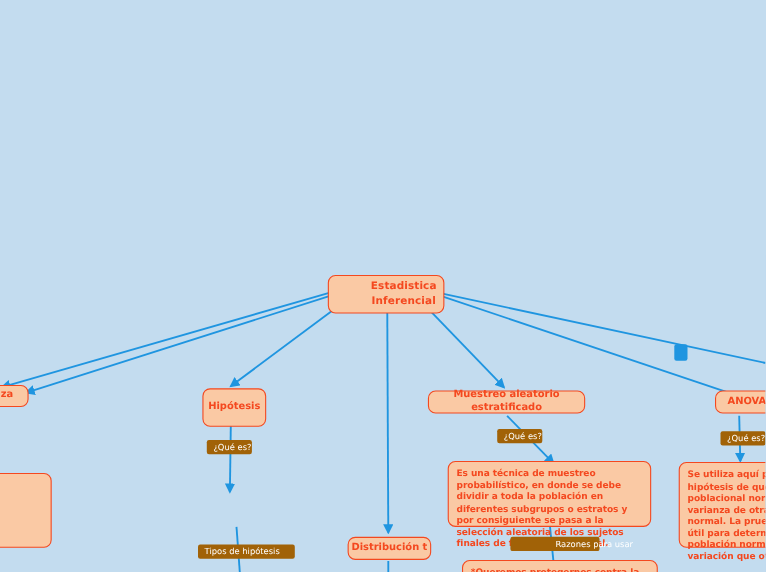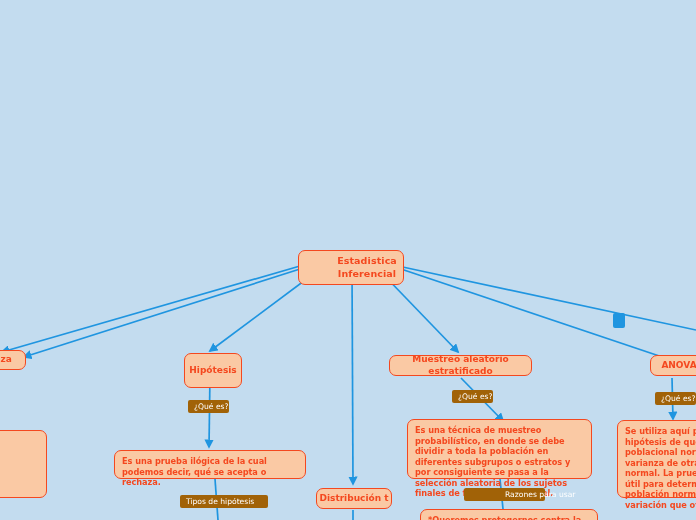--- a/index.html
+++ b/index.html
@@ -133,23 +133,20 @@
   </div>
 
   <div class="node topic" style="left:184px; top:353px; width:58px; height:35px;">
     <span>Hipótesis</span>
   </div>
 
   <div class="label" style="left:188px; top:400px; width:41px; height:13px;">
     <span>¿Qué es?</span>
   </div>
 
-  <div class="node body para" style="left:114px; top:450px; width:192px; height:29px;">
-    <span>Es una prueba ilógica de la cual podemos decir, qué se acepta o rechaza.</span>
-  </div>
 
   <div class="label" style="left:180px; top:495px; width:88px; height:13px;">
     <span>Tipos de hipótesis</span>
   </div>
 
   <div class="node topic" style="left:316px; top:488px; width:76px; height:21px;">
     <span>Distribución t</span>
   </div>
 
   <div class="node topic" style="left:389px; top:355px; width:143px; height:21px;">

